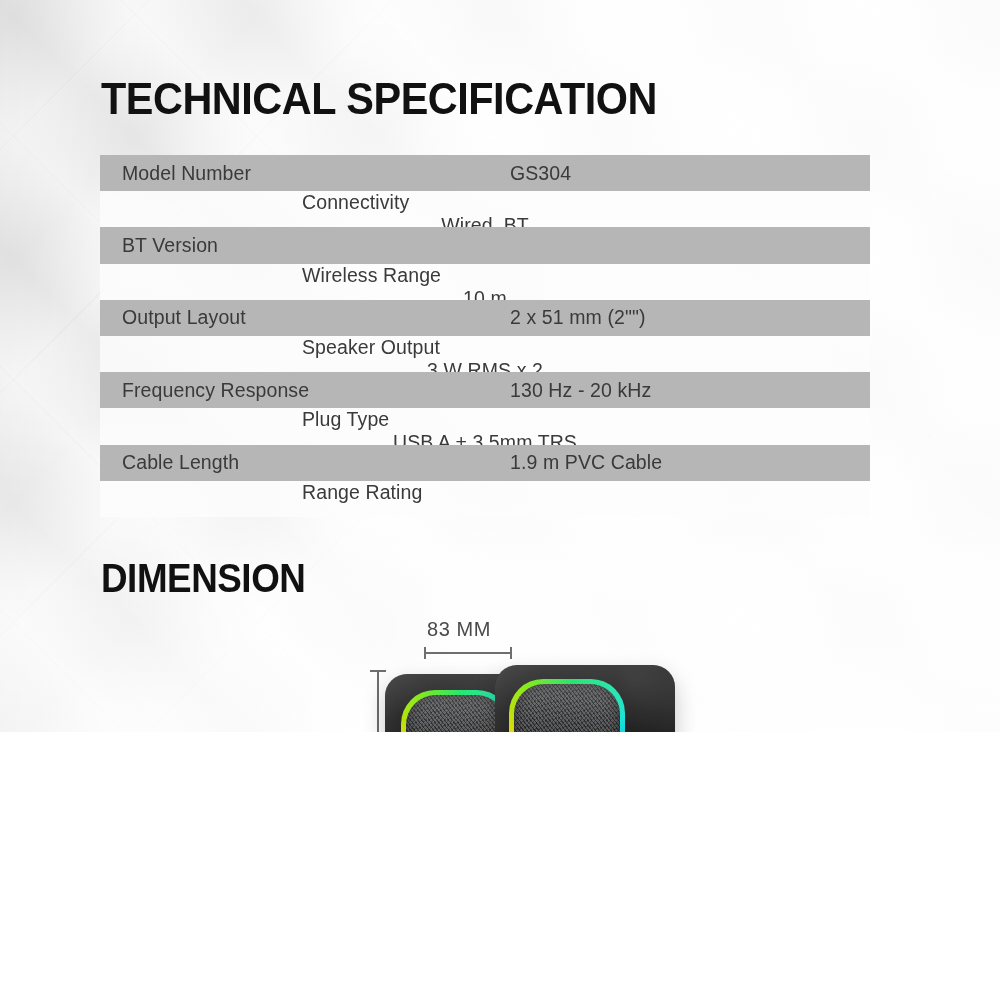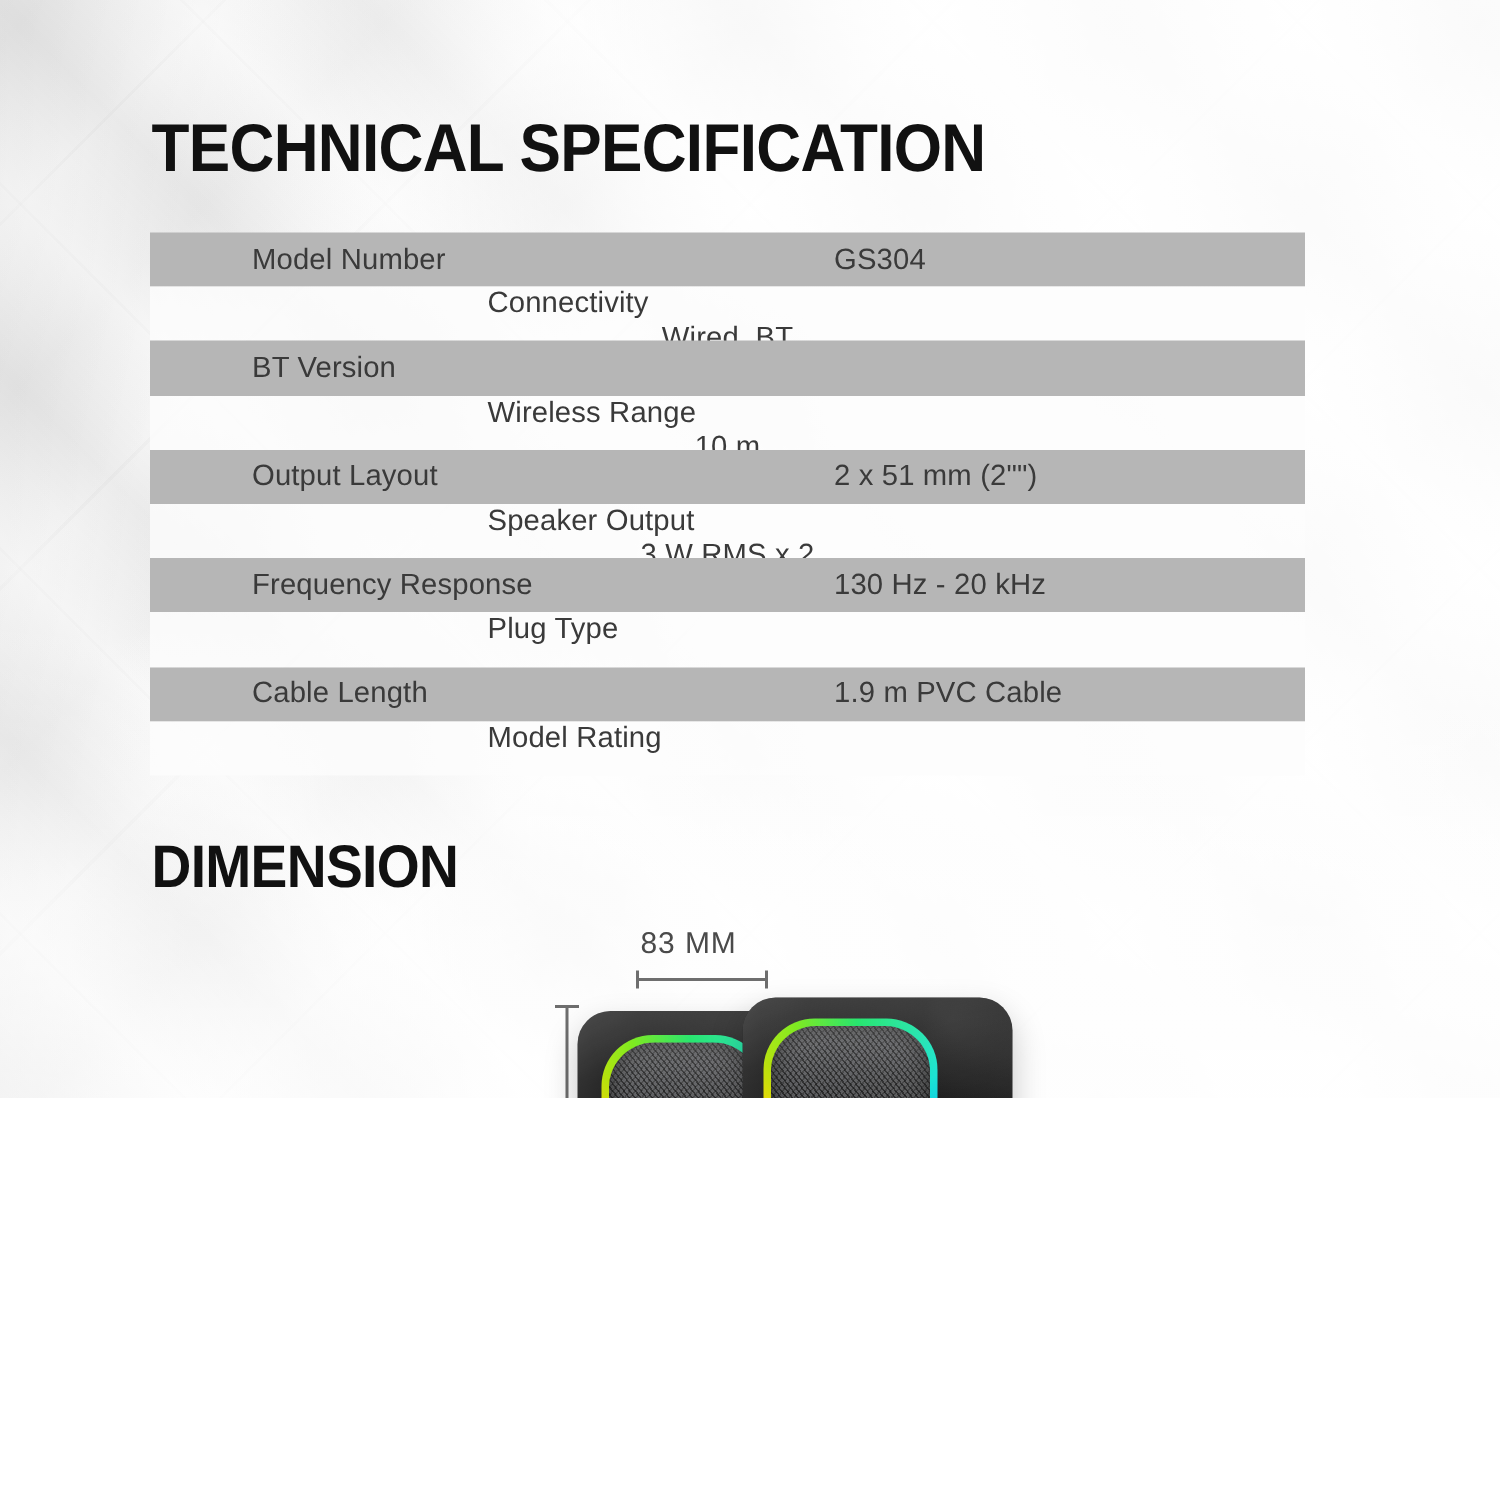--- a/index.html
+++ b/index.html
@@ -127,21 +127,20 @@
     font-family: "Liberation Sans", sans-serif;
     font-size: 19.5px;
     color: #3a3a3a;
     white-space: nowrap;
     letter-spacing: 0.1px;
   }
   .spec-label {
     padding-left: 22px;
     width: 410px;
     box-sizing: border-box;
-    margin-left: 46px;
   }
   .spec-value {
     flex: 1;
   }
   
   .dc-symbol {
     display: inline-block;
     position: relative;
     width: 15px;
     height: 12px;
@@ -369,29 +368,30 @@
       <span class="spec-value">3 W RMS x 2</span>
     </div>
 
     <div class="spec-row striped">
       <span class="spec-label">Frequency Response</span>
       <span class="spec-value">130 Hz - 20 kHz</span>
     </div>
 
     <div class="spec-row plain">
       <span class="spec-label">Plug Type</span>
+      <span class="spec-value">USB A + 3.5mm TRS</span>
     </div>
 
     <div class="spec-row striped">
       <span class="spec-label">Cable Length</span>
       <span class="spec-value">1.9 m PVC Cable</span>
     </div>
 
     <div class="spec-row plain">
-      <span class="spec-label">Model Rating</span>
+      <span class="spec-label">Range Rating</span>
     </div>
 
   </div>
 
   <div class="heading" id="title-dimension">DIMENSION</div>
 
   <div id="dimension-figure">
 
     <div class="dim-label" id="label-83">83 MM</div>
     <div class="measure-line" id="measure-83">

